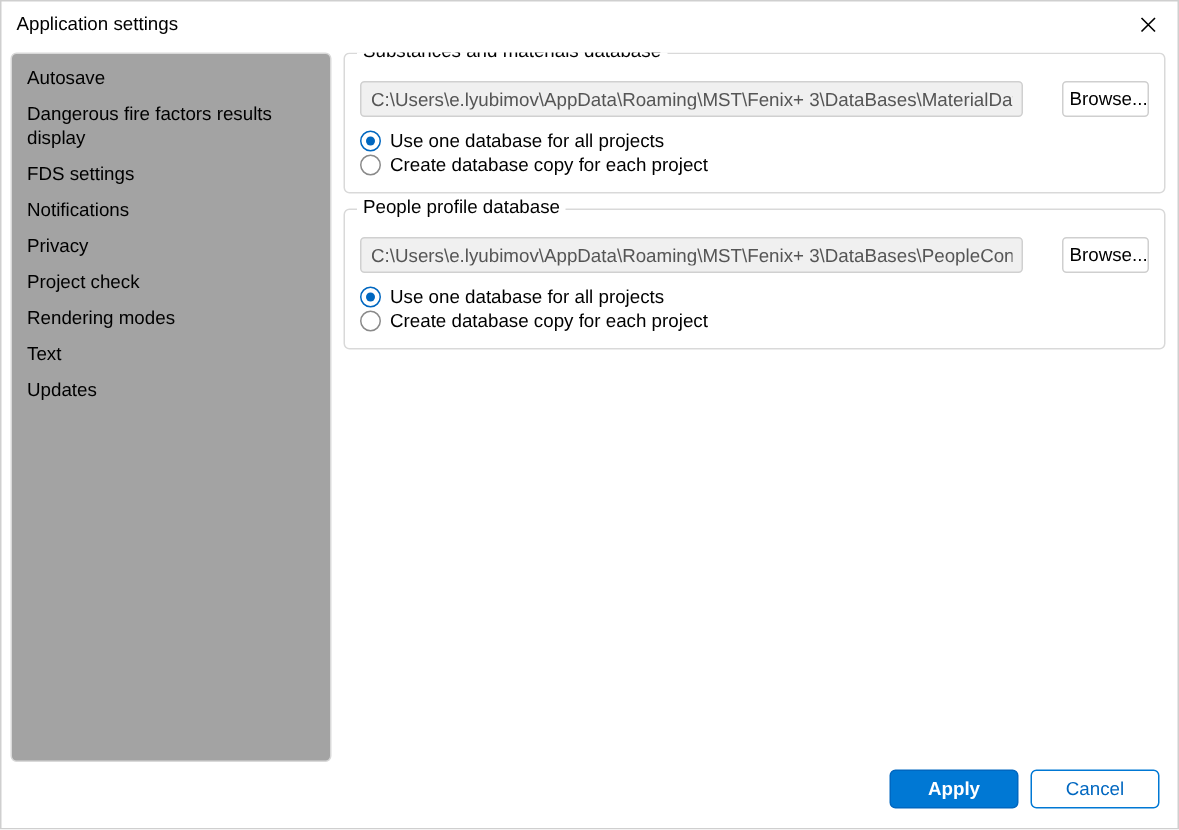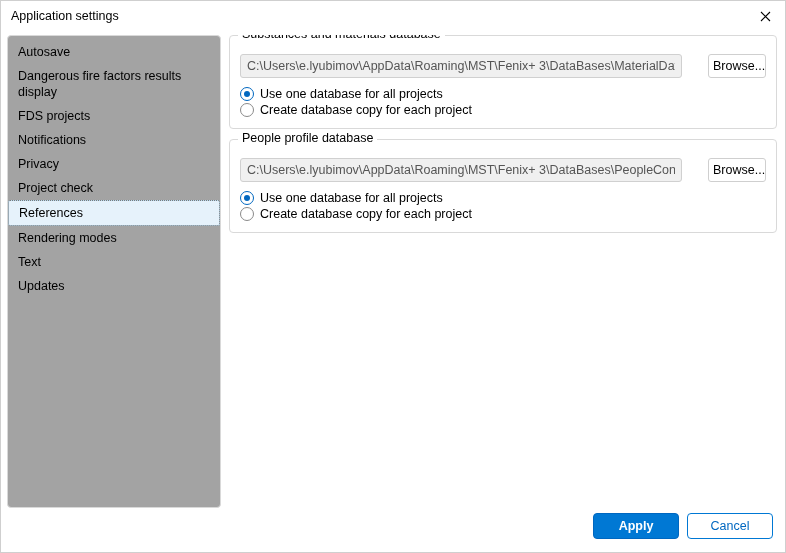--- a/index.html
+++ b/index.html
@@ -179,25 +179,24 @@
           <path d="M1 1 L10 10 M10 1 L1 10" stroke="#000" stroke-width="1.1" fill="none"></path>
         </svg>
     </div>
   </div>
 
   <div class="body">
 
     <div class="sidebar">
       <div class="sidebar-item"><span>Autosave</span></div>
       <div class="sidebar-item"><span>Dangerous fire factors results display</span></div>
-      <div class="sidebar-item"><span>FDS projects</span></div>
+      <div class="sidebar-item"><span>FDS settings</span></div>
       <div class="sidebar-item"><span>Notifications</span></div>
       <div class="sidebar-item"><span>Privacy</span></div>
       <div class="sidebar-item"><span>Project check</span></div>
-      <div class="sidebar-item selected"><span>References</span></div>
       <div class="sidebar-item"><span>Rendering modes</span></div>
       <div class="sidebar-item"><span>Text</span></div>
       <div class="sidebar-item"><span>Updates</span></div>
     </div>
 
     <div class="content">
 
       <div class="group">
         <span class="group-title">Substances and materials database</span>
         <div class="path-row">

